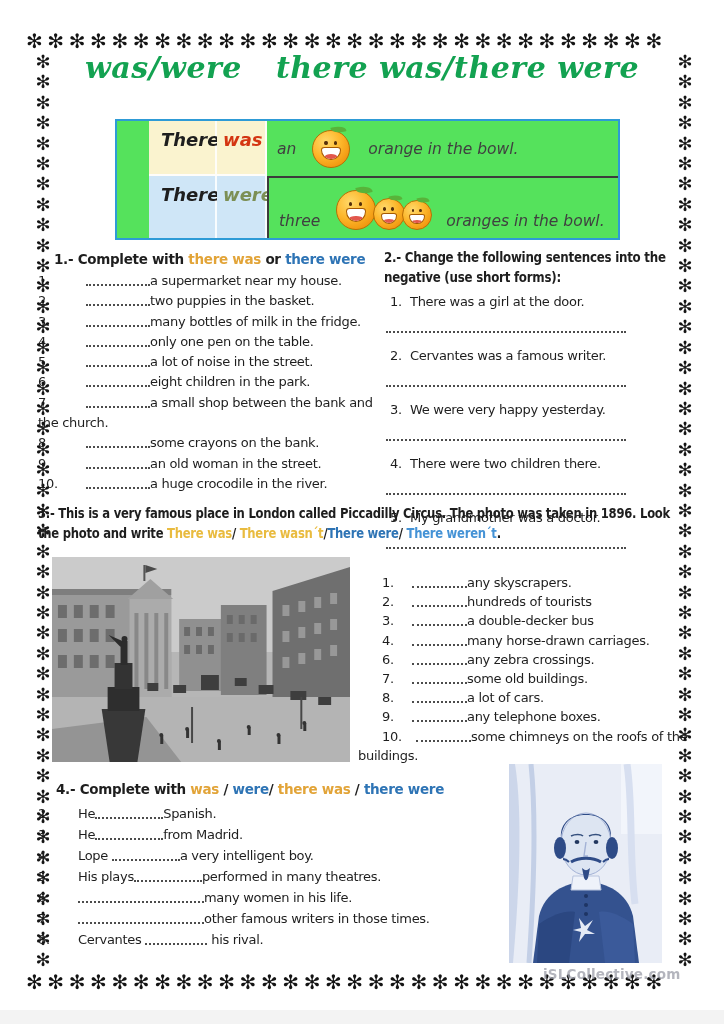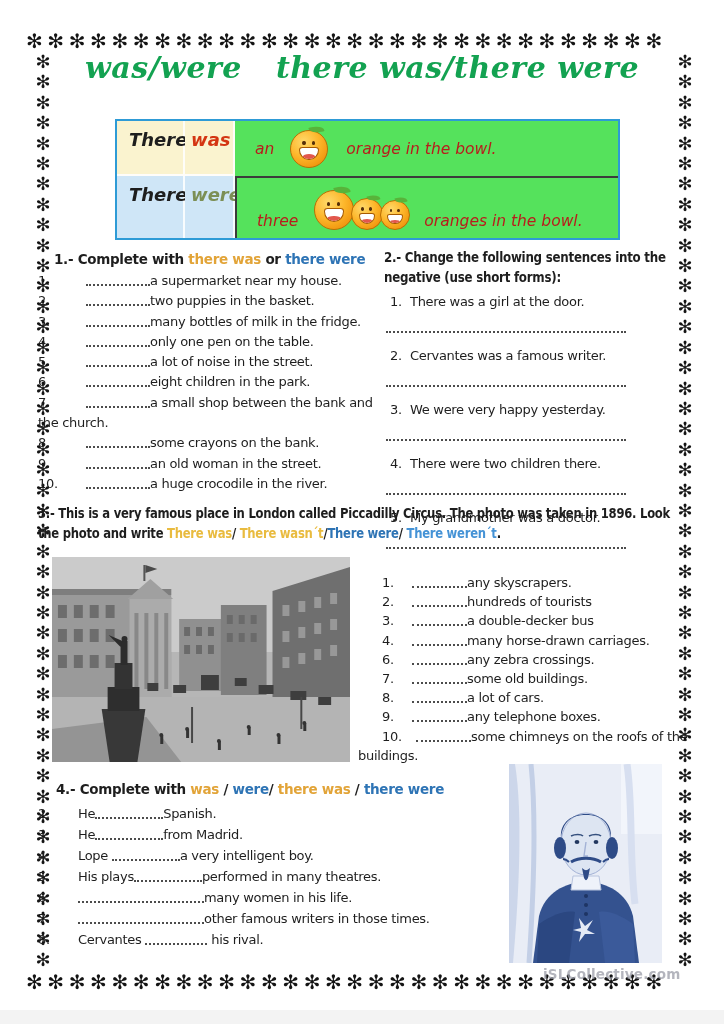--- a/index.html
+++ b/index.html
@@ -30,37 +30,37 @@
     font-family:"DejaVu Serif", serif; font-style:italic; font-weight:bold;
     font-size:30px; color:#13a251; letter-spacing:0.5px;
   }
   .title .gap { display:inline-block; width:34px; }
 
   
   .rule-table {
     position:absolute; left:115px; top:119px; width:505px; height:121px;
     border:2px solid #2e9bd6; background:#55e25c;
   }
-  .rt-row { display:flex; }
+  .rt-row { display:flex;margin-left:32px; }
   .rt-row1 { height:55px; }
   .rt-row2 { height:62px; }
   .rt-sub, .rt-verb {
     font-style:italic; font-weight:bold; font-size:18px;
     display:flex; align-items:flex-start; padding:8px 0 0 12px;
   }
   .rt-sub { width:68px; }
   .rt-verb { width:50px; padding-left:6px; }
   .row1 .rt-sub, .row1 .rt-verb { background:#faf3cf; border-right:2px solid rgba(255,255,255,.85); }
   .row2 .rt-sub, .row2 .rt-verb { background:#cfe6f7; border-right:2px solid rgba(255,255,255,.85); }
   .row1 .rt-sub, .row1 .rt-verb { border-bottom:2px solid rgba(255,255,255,.9); }
   .rt-verb-was { color:#d43512; }
   .rt-verb-were { color:#7c8f55; }
   .rt-green {
     flex:1; background:#55e25c; font-style:italic; font-size:15.5px;
-    display:flex; align-items:center; padding-left:20px; color:#b91c1c;
+    display:flex; align-items:center; padding-left:10px; color:#404040;
   }
   .row2 .rt-green { border-left:2px solid #3c3c3c; border-top:2px solid #3c3c3c;
     align-items:flex-end; padding-bottom:8px; }
   .rt-green .word { margin-right:12px; }
   .rt-green .word2 { margin-left:14px; }
 
   
   .orange { position:relative; display:inline-block; vertical-align:middle; }
   .o38 { width:38px; height:38px; margin:0 4px; }
   .o40 { width:40px; height:40px; margin:0 0 0 4px; }

